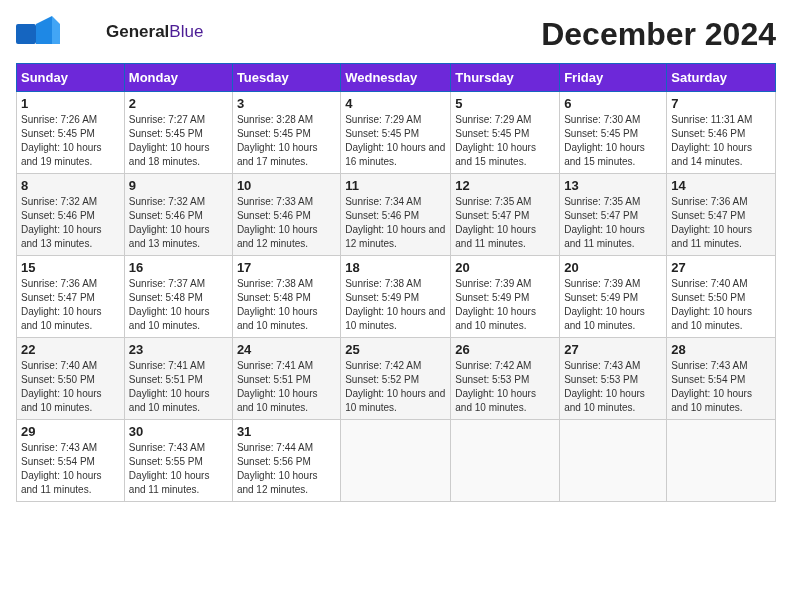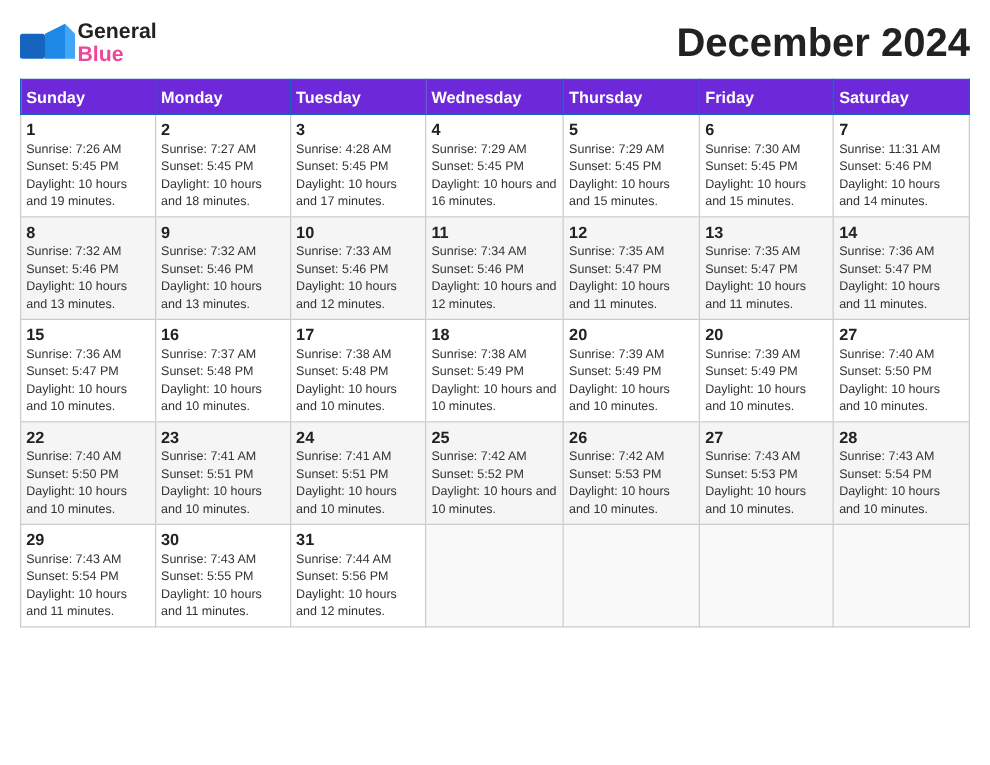--- a/index.html
+++ b/index.html
@@ -80,23 +80,23 @@
 <div class="header-area">
   <div class="logo">
     <div style="display:flex;align-items:center;gap:2px;">
       <div style="position:relative;width:44px;height:32px;">
         <svg width="44" height="32" viewBox="0 0 44 32">
           <rect x="0" y="8" width="20" height="20" rx="2" fill="#1565c0"></rect>
           <polygon points="20,8 36,0 36,28 20,28" fill="#1e88e5"></polygon>
           <polygon points="36,0 44,8 44,28 36,28" fill="#42a5f5"></polygon>
         </svg>
       </div>
-      <div style="display:flex;flex-direction:column;line-height:1.1;">
+      <div style="display:flex;flex-direction:row;line-height:1.1;margin-left:44px;">
         <span style="font-size:17px;font-weight:bold;color:#222;">General</span>
-        <span style="font-size:17px;font-weight:bold;color:#ec4899;">Blue</span>
+        <span style="font-size:17px;font-weight:normal;color:#4c1d95;">Blue</span>
       </div>
     </div>
   </div>
   <div class="title-area">
     <div class="month-title">December 2024</div>
   </div>
 </div>
 
 <table class="calendar">
   <thead>
@@ -124,21 +124,21 @@
         <span class="day-number">2</span>
         <div class="day-info">
           <span>Sunrise: 7:27 AM</span><br>
           <span>Sunset: 5:45 PM</span><br>
           <span>Daylight: 10 hours and 18 minutes.</span>
         </div>
       </td>
         <td>
         <span class="day-number">3</span>
         <div class="day-info">
-          <span>Sunrise: 4:28 AM</span><br>
+          <span>Sunrise: 3:28 AM</span><br>
           <span>Sunset: 5:45 PM</span><br>
           <span>Daylight: 10 hours and 17 minutes.</span>
         </div>
       </td>
         <td>
         <span class="day-number">4</span>
         <div class="day-info">
           <span>Sunrise: 7:29 AM</span><br>
           <span>Sunset: 5:45 PM</span><br>
           <span>Daylight: 10 hours and 16 minutes.</span>

